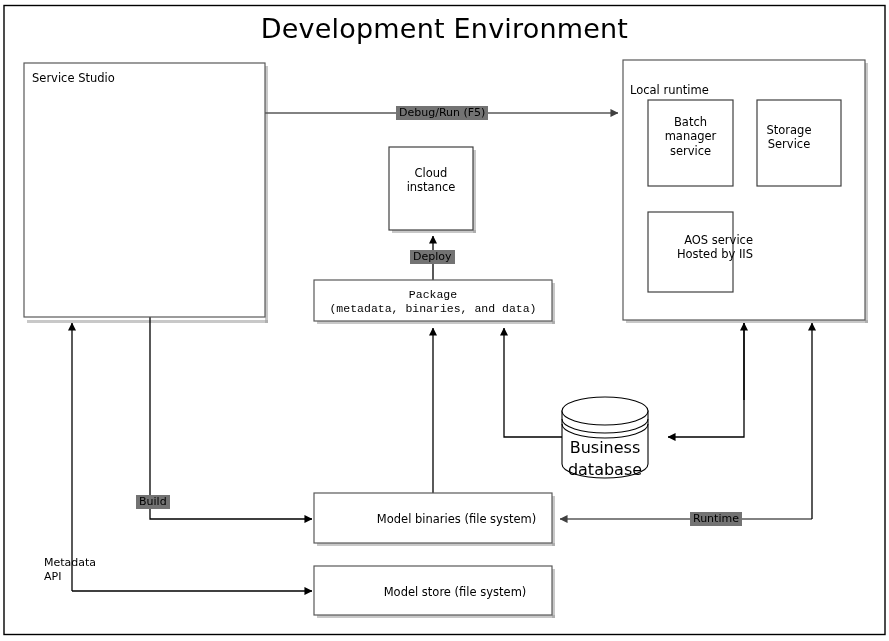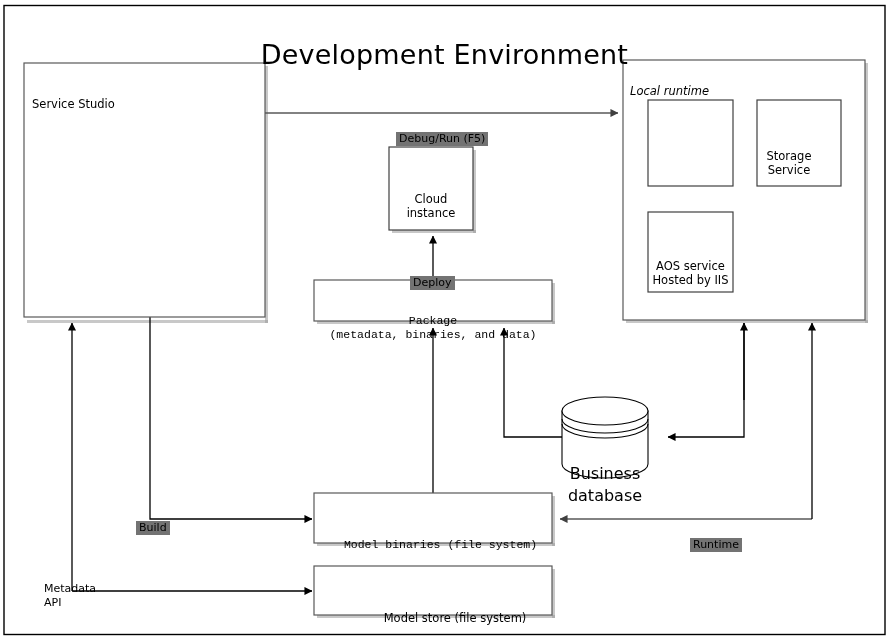--- a/index.html
+++ b/index.html
@@ -61,21 +61,20 @@
     fill: #9a9a9a;
     opacity: 0.55;
   }
 
   
   .t {
     position: absolute;
     color: #000000;
     white-space: pre;
     line-height: 1.25;
-    margin-top: 26px;
   }
   .title-text {
     font-size: 27px;
     font-weight: 400;
     letter-spacing: 0.2px;
   }
   .box-title {
     font-size: 11.5px;
   }
   .box-label {
@@ -187,36 +186,39 @@
       <path class="cyl-line" d="M 562 419 A 43 14 0 0 0 648 419"></path>
       <path class="cyl-line" d="M 562 424 A 43 14 0 0 0 648 424"></path>
     </g>
   </svg>
 
   <div class="t title-text" style="left:0; top:12px; width:889px; text-align:center;">Development Environment</div>
 
   <div class="t box-title" style="left:32px; top:71px;">Service Studio</div>
 
 
-  <div class="t box-title" style="left:630px; top:58px;font-style:italic;">Local runtime</div>
-
+  <div class="t box-title" style="left:630px; top:83px;">Local runtime</div>
+
+  <div class="t box-label" style="left:648px; top:115px; width:85px;">Batch
+manager
+service</div>
 
   <div class="t box-label" style="left:757px; top:123px; width:64px;">Storage
 Service</div>
 
-  <div class="t box-label" style="left:646px; top:233px; width:89px;">AOS service
+  <div class="t box-label" style="left:664px; top:233px; width:89px;text-align:right;">AOS service
 Hosted by IIS</div>
 
   <div class="t box-label" style="left:389px; top:166px; width:84px;">Cloud
 instance</div>
 
   <div class="t box-label" style="left:314px; top:288px; width:238px;font-family:Liberation Mono, monospace;">Package
 (metadata, binaries, and data)</div>
 
-  <div class="t box-label" style="left:304px; top:512px; width:273px;font-family:Liberation Mono, monospace;">Model binaries (file system)</div>
+  <div class="t box-label" style="left:320px; top:512px; width:273px;">Model binaries (file system)</div>
 
   <div class="t box-label" style="left:314px; top:585px; width:282px;">Model store (file system)</div>
 
   <div class="t db-label" style="left:563px; top:437px; width:84px;">Business
 database</div>
 
   <div class="t edge-label" style="left:396px; top:106px;">Debug/Run (F5)</div>
 
   <div class="t edge-label" style="left:410px; top:250px;">Deploy</div>
 

